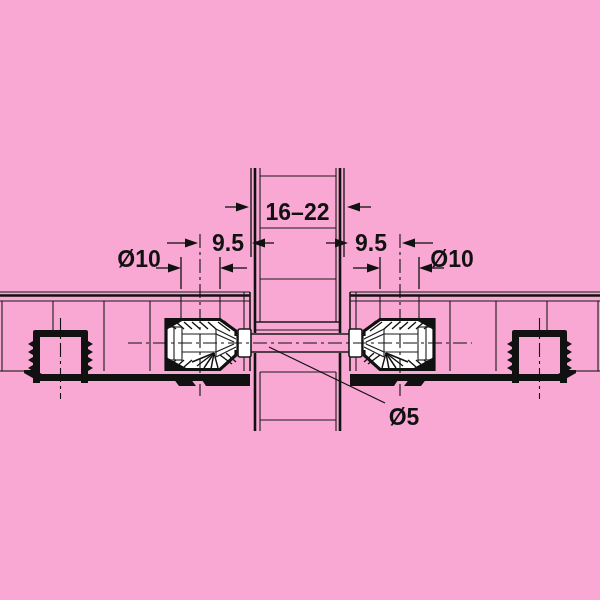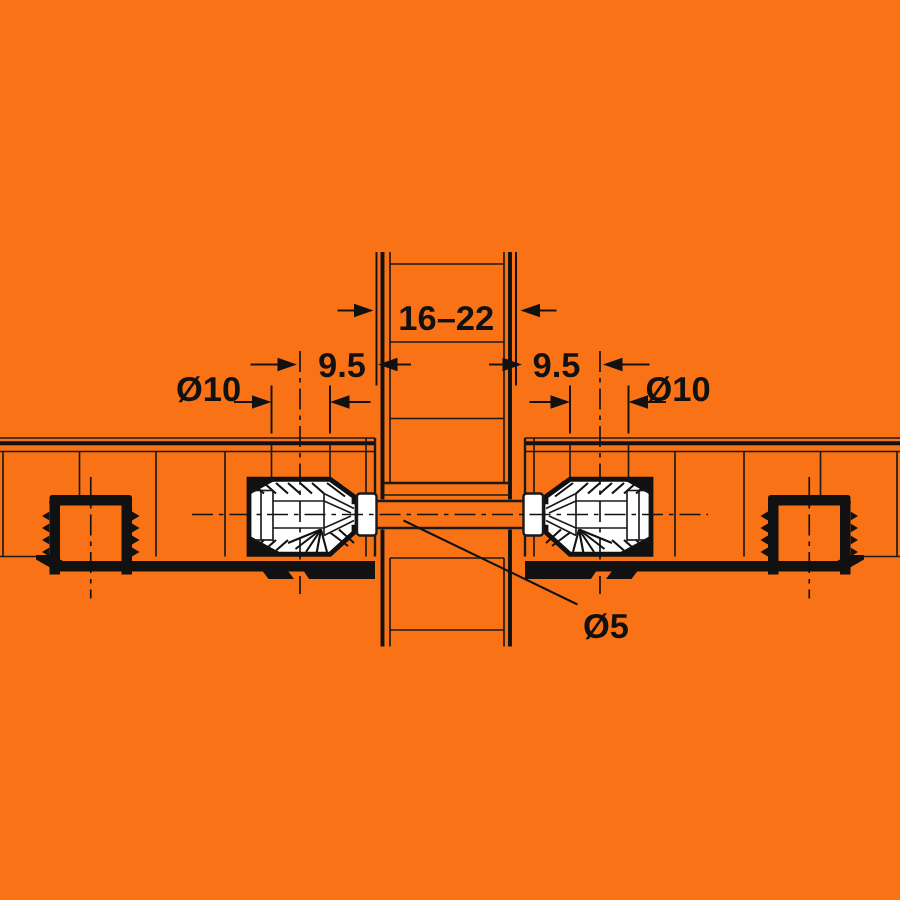--- a/index.html
+++ b/index.html
@@ -1,16 +1,16 @@
 <!DOCTYPE html>
 <html><head>
 <meta charset="utf-8">
 <style>
   html,body{margin:0;padding:0;background:#fff;}
-  #stage{position:relative;width:600px;height:600px;background:#f97316;overflow:hidden;}
+  #stage{position:relative;width:600px;height:600px;background:#f9a8d4;overflow:hidden;}
   svg{position:absolute;left:0;top:0;}
   text{font-family:"Liberation Sans","DejaVu Sans",sans-serif;font-weight:bold;font-size:23px;fill:#111;}
   .thin{stroke:#1a1a1a;stroke-width:1.1;fill:none;}
   .med{stroke:#1a1a1a;stroke-width:1.6;fill:none;}
   .face{stroke:#111;stroke-width:2.6;fill:none;}
   .heavy{stroke:#111;stroke-width:3.2;fill:none;}
   .dim{stroke:#111;stroke-width:1.3;fill:none;}
   .cl{stroke:#111;stroke-width:1.1;fill:none;stroke-dasharray:14 4 3 4;}
   .hatch{stroke:#111;stroke-width:1.4;fill:none;}
   .blk{fill:#111;stroke:none;}

